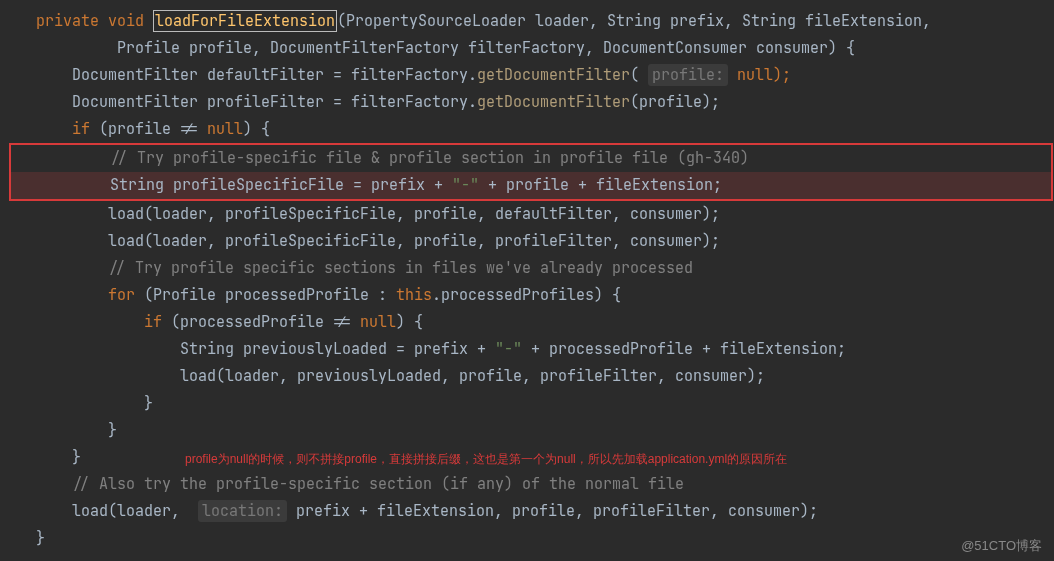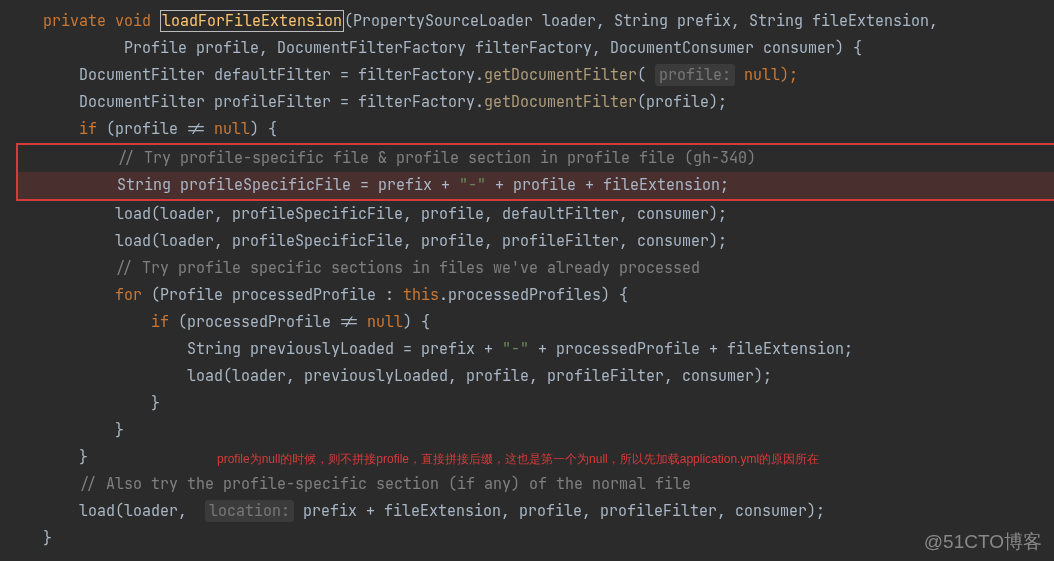--- a/index.html
+++ b/index.html
@@ -1,28 +1,28 @@
 <!DOCTYPE html>
 <html><head>
 <meta charset="utf-8">
 <style>
   html,body{margin:0;padding:0;background:#2b2b2b;width:1054px;height:561px;overflow:hidden;}
-  pre{margin:0;padding:8px 0 0 16px;font-family:"JetBrains Mono","Fira Code",Consolas,monospace;font-size:15px;line-height:27px;color:#a9b7c6;white-space:pre;}
+  pre{margin:0;padding:8px 0 0 9px;font-family:"JetBrains Mono","Fira Code",Consolas,monospace;font-size:15px;line-height:27px;color:#a9b7c6;white-space:pre;}
   .kw{color:#cc7832;}
   .mname{color:#ffc66d;}
   .fn{color:#b09d79;}
   .str{color:#6a8759;}
   .cm{color:#808080;}
   .hint{color:#787878;background:#3b3b3b;padding:1px 4px;border-radius:3px;}
   .hl-line{background:#4a2f2f;display:inline-block;width:1040px;}
   .red-box{display:inline-block;border:2px solid #d73a3a;padding:0;}
   .red-ann{color:#d73a3a;font-family:SimSun,"Microsoft YaHei",sans-serif;font-size:12px;line-height:14px;position:absolute;}
   .wrap{position:relative;width:1054px;height:561px;}
   .cursor-box{border:1px solid #bbb;padding:0 1px;}
-  .watermark{position:absolute;right:12px;bottom:6px;color:#888;font-family:sans-serif;font-size:19px;}
+  .watermark{position:absolute;right:12px;bottom:6px;color:#888;font-family:sans-serif;font-size:13px;}
 </style>
 </head>
 <body>
 
 <div class="wrap">
 <pre>   <span class="kw">private</span> <span class="kw">void</span> <span class="cursor-box"><span class="mname">loadForFileExtension</span></span><span>(PropertySourceLoader loader, String prefix, String fileExtension,</span>
             <span>Profile profile, DocumentFilterFactory filterFactory, DocumentConsumer consumer) {</span>
        <span>DocumentFilter defaultFilter = filterFactory.</span><span class="fn">getDocumentFilter</span><span>(</span> <span class="hint">profile:</span><span class="kw"> null);</span>
        <span>DocumentFilter profileFilter = filterFactory.</span><span class="fn">getDocumentFilter</span><span>(profile);</span>
        <span class="kw">if</span><span> (profile != </span><span class="kw">null</span><span>) {</span>
@@ -35,16 +35,16 @@
                <span class="kw">if</span><span> (processedProfile != </span><span class="kw">null</span><span>) {</span>
                    <span>String previouslyLoaded = prefix + </span><span class="str">"-"</span><span> + processedProfile + fileExtension;</span>
                    <span>load(loader, previouslyLoaded, profile, profileFilter, consumer);</span>
                <span>}</span>
            <span>}</span>
        <span>}</span>
        <span class="cm">// Also try the profile-specific section (if any) of the normal file</span>
        <span>load(loader, </span> <span class="hint">location:</span><span> prefix + fileExtension, profile, profileFilter, consumer);</span>
    <span>}</span></pre>
 
-  <div class="red-ann" style="left:185px;top:452px;margin-left:32px;">profile为null的时候，则不拼接profile，直接拼接后缀，这也是第一个为null，所以先加载application.yml的原因所在</div>
+  <div class="red-ann" style="left:185px;top:452px;">profile为null的时候，则不拼接profile，直接拼接后缀，这也是第一个为null，所以先加载application.yml的原因所在</div>
 
   <div class="watermark">@51CTO博客</div>
 </div>
 
 </body></html>

